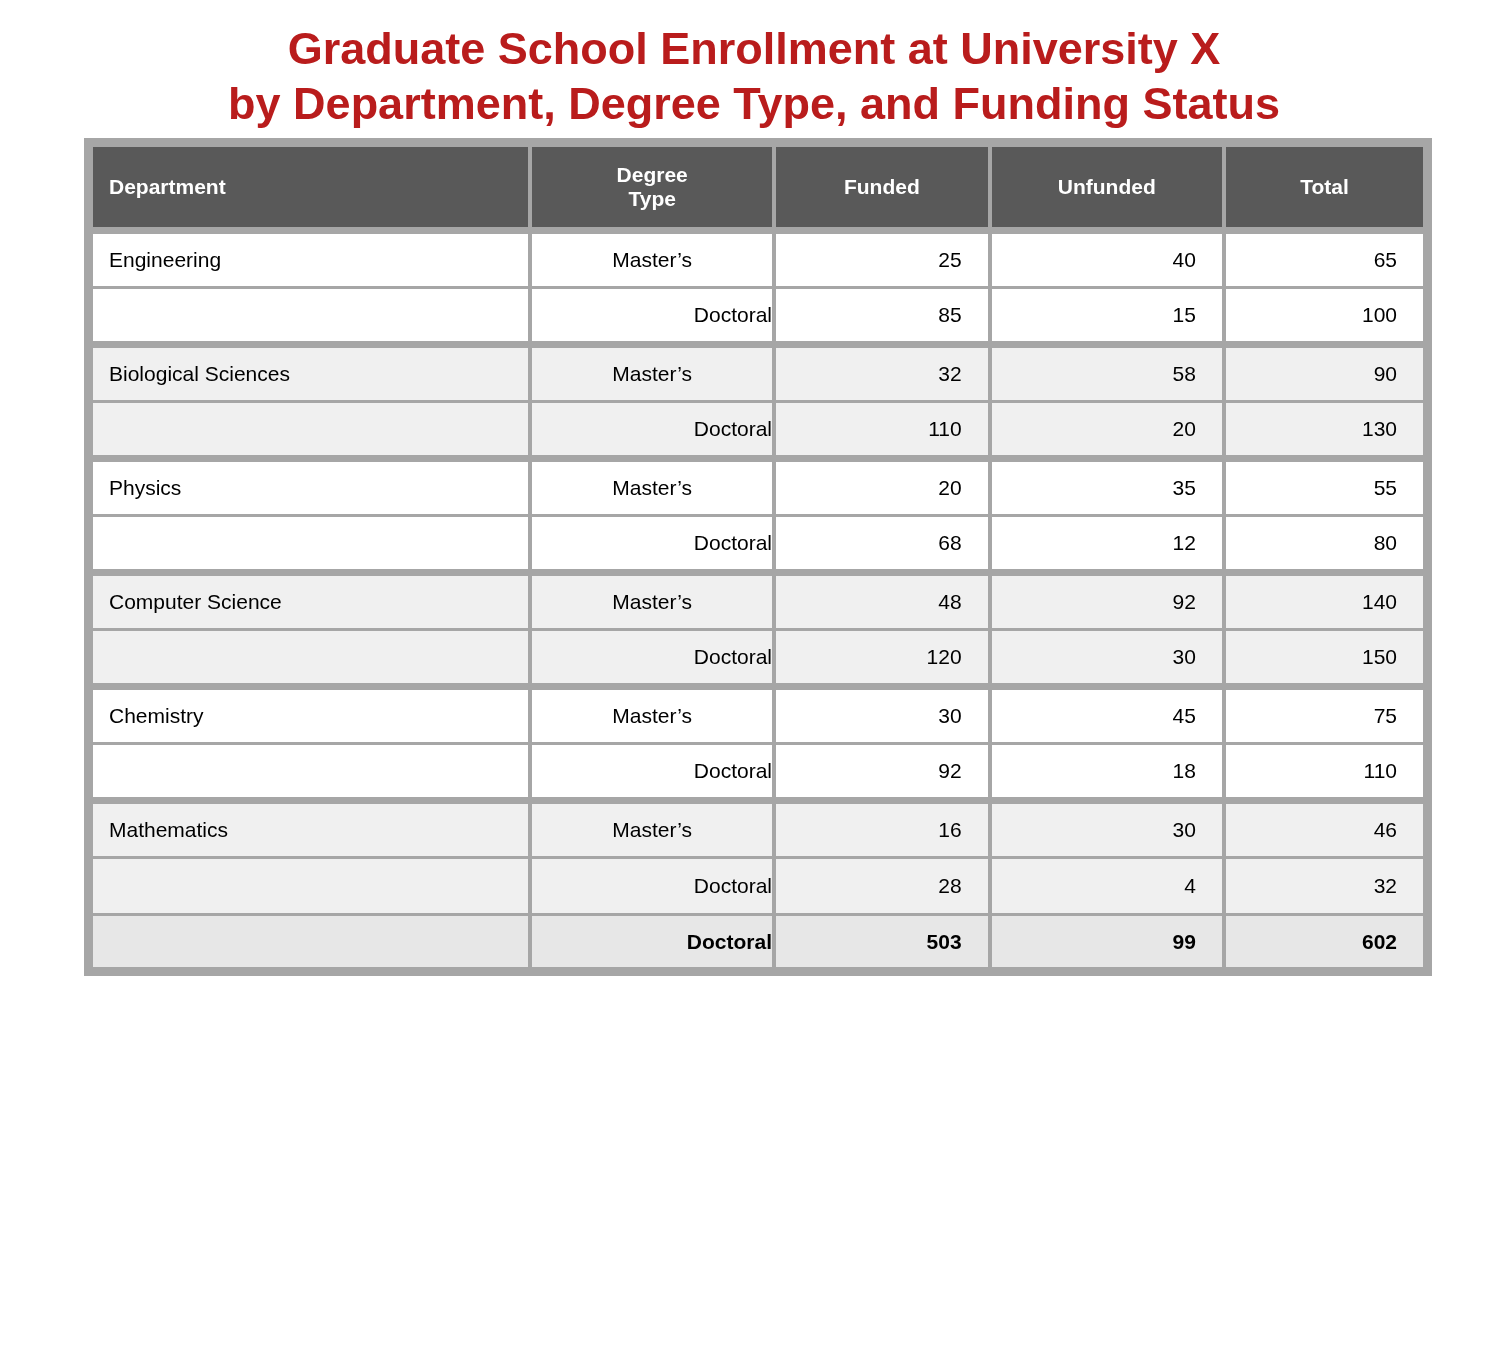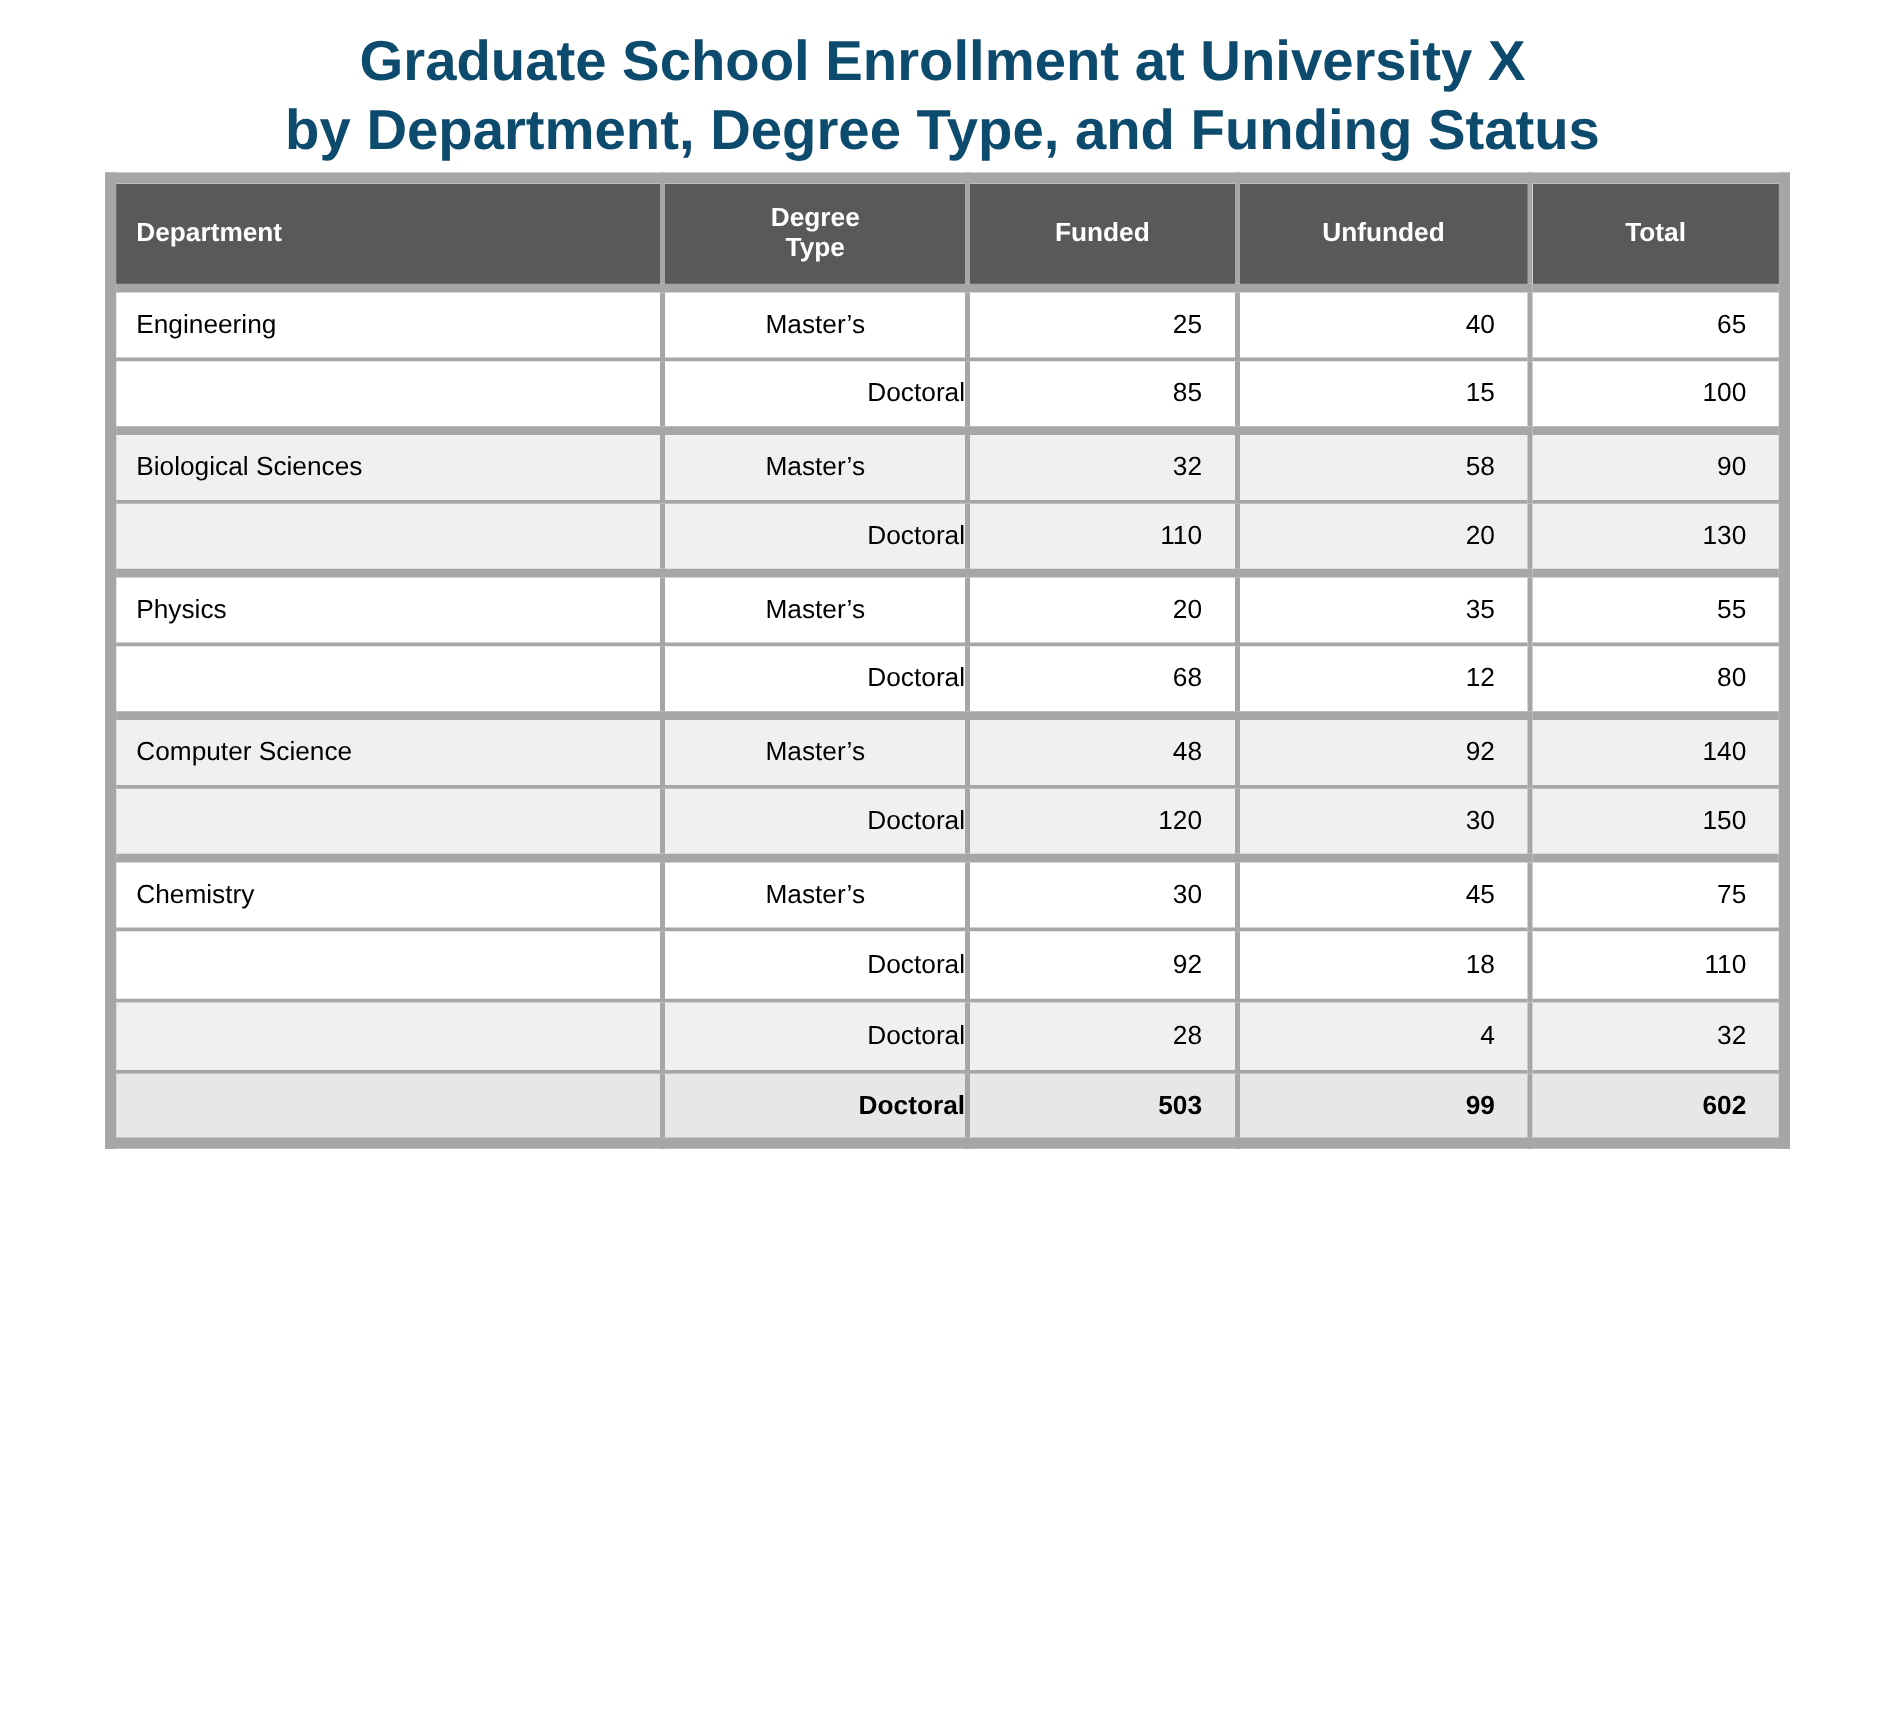--- a/index.html
+++ b/index.html
@@ -12,21 +12,21 @@
     --text:#000000;
   }
   *{margin:0;padding:0;box-sizing:border-box;}
   html,body{width:1508px;height:1371px;background:#ffffff;
     font-family:"Liberation Sans", sans-serif;color:var(--text);}
   body{position:relative;overflow:hidden;}
 
   .title-block{
     position:absolute;top:22px;left:0;width:1508px;
     text-align:center;font-weight:bold;font-size:45px;line-height:1.22;
-    color:#0c4a6e;
+    color:#b91c1c;
   }
 
   table.enroll{
     position:absolute;left:84px;top:138px;width:1348px;
     border-collapse:collapse;table-layout:fixed;
     border:9px solid var(--border);
     font-size:21px;
   }
   col.c-dept{width:33.0%;}
   col.c-degree{width:18.2%;}
@@ -152,20 +152,27 @@
       <td class="num">45</td>
       <td class="num">75</td>
     </tr>
     <tr class="g-cont r-white">
       <td class="dept"></td>
       <td class="degree">Doctoral</td>
       <td class="num">92</td>
       <td class="num">18</td>
       <td class="num">110</td>
     </tr>
+    <tr class="g-start r-stripe">
+      <td class="dept">Mathematics</td>
+      <td class="degree">Master’s</td>
+      <td class="num">16</td>
+      <td class="num">30</td>
+      <td class="num">46</td>
+    </tr>
     <tr class="g-cont r-stripe">
       <td class="dept"></td>
       <td class="degree">Doctoral</td>
       <td class="num">28</td>
       <td class="num">4</td>
       <td class="num">32</td>
     </tr>
     <tr class="g-cont r-totals">
       <td class="dept"></td>
       <td class="degree">Doctoral</td>

